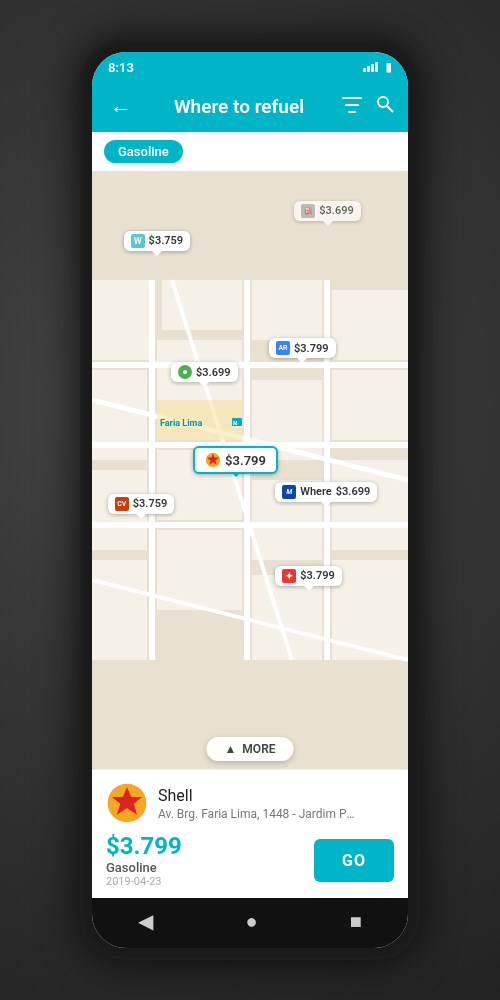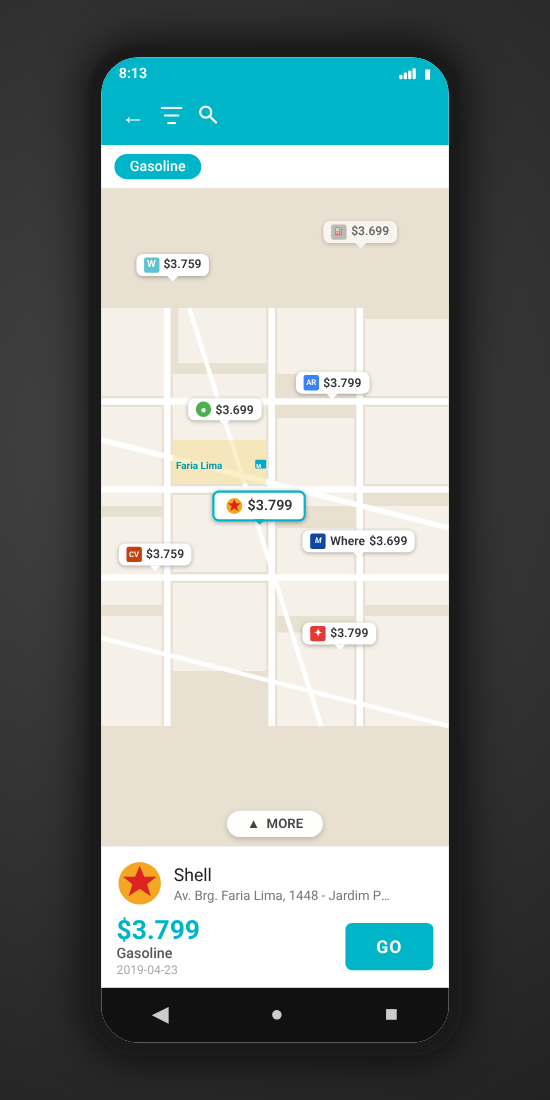--- a/index.html
+++ b/index.html
@@ -293,20 +293,21 @@
           <div class="signal-bar" style="height:6px;"></div>
           <div class="signal-bar" style="height:8px;"></div>
           <div class="signal-bar" style="height:10px;"></div>
         </div>
         <span class="battery-icon">▮</span>
       </div>
     </div>
 
     <div class="top-bar">
       <span class="top-bar-back">←</span>
+      <span class="top-bar-title">Where to refuel</span>
       <div class="top-bar-icons">
         <span class="top-bar-icon">
           <svg width="20" height="16" viewBox="0 0 20 16" fill="white">
             <rect x="0" y="0" width="20" height="2" rx="1"></rect>
             <rect x="3" y="7" width="14" height="2" rx="1"></rect>
             <rect x="6" y="14" width="8" height="2" rx="1"></rect>
           </svg>
         </span>
         <span class="top-bar-icon">
           <svg width="18" height="18" viewBox="0 0 18 18" fill="none" stroke="white" stroke-width="2">

